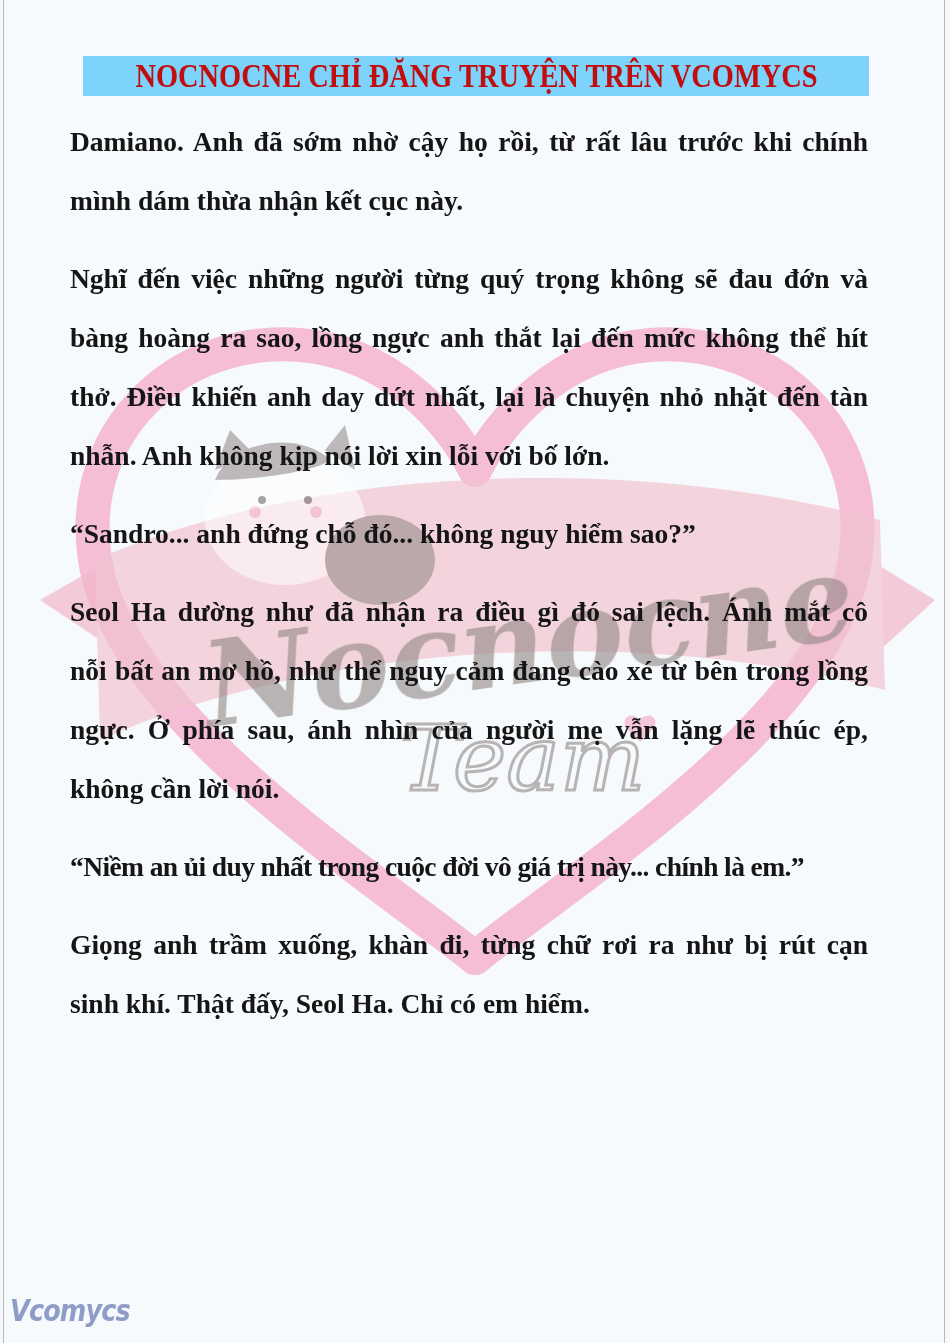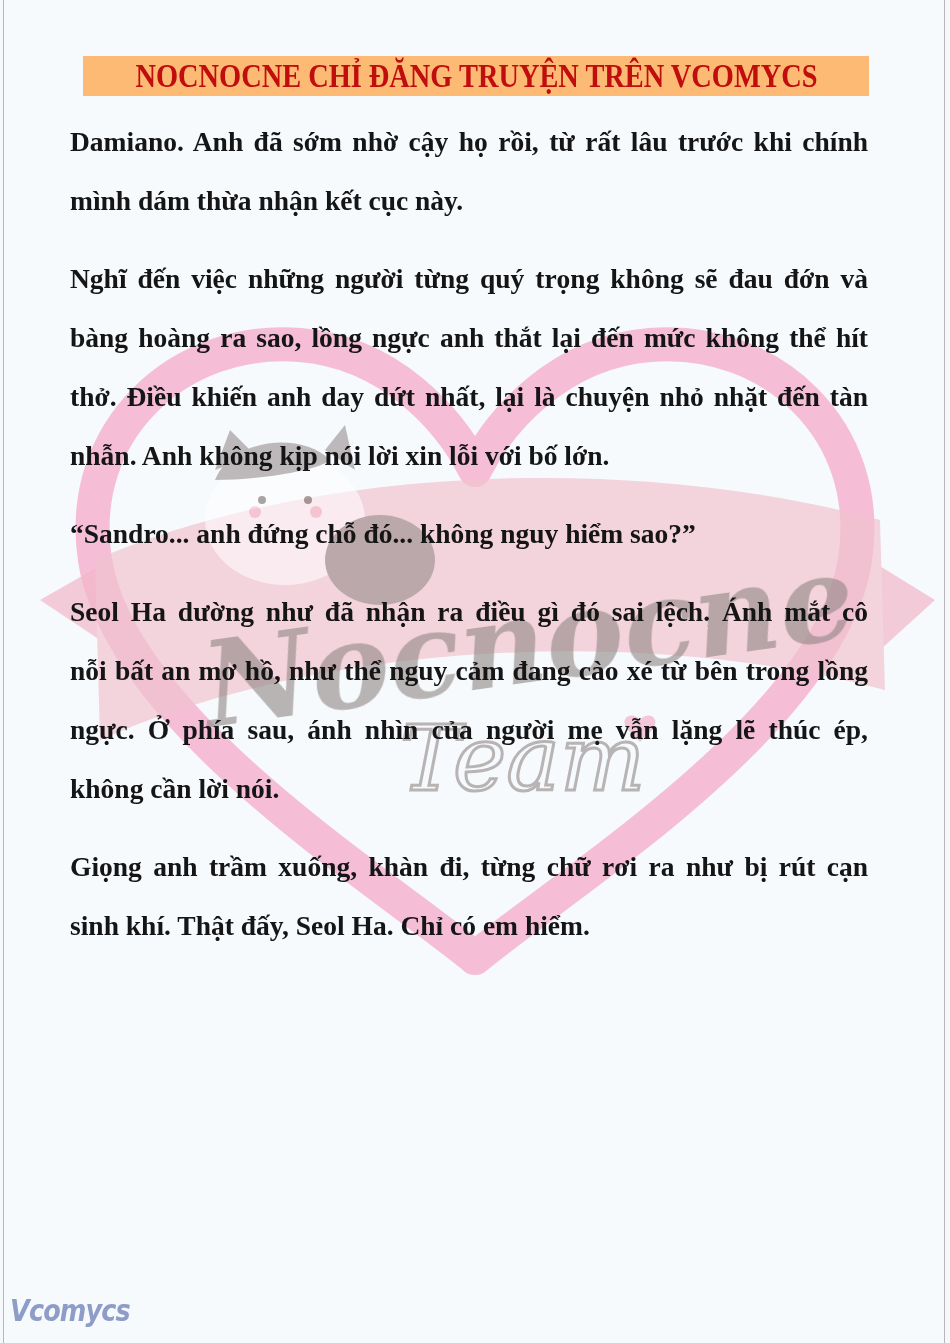--- a/index.html
+++ b/index.html
@@ -10,21 +10,21 @@
       font-family: "Liberation Serif", "DejaVu Serif", serif;
     }
     .page-frame {
       position: absolute; left: 3px; top: 0; width: 942px; height: 1343px;
       border-left: 1px solid #b8b8b8; border-right: 1px solid #b8b8b8;
       box-sizing: border-box; background: #f6fafd;
     }
     .watermark { position: absolute; left: 0; top: 0; width: 950px; height: 1343px; pointer-events: none; }
     .header-banner {
       position: absolute; left: 83px; top: 56px; width: 786px; height: 40px;
-      background: #fdba74;
+      background: #7dd3fc;
       display: flex; align-items: center; justify-content: center;
     }
     .header-title {
       font-family: "Liberation Serif", serif; font-weight: bold;
       font-size: 33px; color: #c00d0d; letter-spacing: 0px;
       transform: scaleX(0.86); white-space: nowrap; line-height: 40px;
     }
     .content {
       position: absolute; left: 70px; top: 112px; width: 814px;
       color: #151515; font-size: 27.5px; font-weight: bold; line-height: 59px;
@@ -97,19 +97,22 @@
   <p class="para">
     <span class="line">“Sandro... anh đứng chỗ đó... không nguy hiểm sao?”</span>
   </p>
   <p class="para">
     <span class="line just">Seol Ha dường như đã nhận ra điều gì đó sai lệch. Ánh mắt cô</span>
     <span class="line just">nỗi bất an mơ hồ, như thể nguy cảm đang cào xé từ bên trong lồng</span>
     <span class="line just">ngực. Ở phía sau, ánh nhìn của người mẹ vẫn lặng lẽ thúc ép,</span>
     <span class="line">không cần lời nói.</span>
   </p>
   <p class="para">
+    <span class="line" style="letter-spacing:-0.6px">“Niềm an ủi duy nhất trong cuộc đời vô giá trị này... chính là em.”</span>
+  </p>
+  <p class="para">
     <span class="line just">Giọng anh trầm xuống, khàn đi, từng chữ rơi ra như bị rút cạn</span>
     <span class="line">sinh khí. Thật đấy, Seol Ha. Chỉ có em hiểm.</span>
   </p>
 </div>
 
 <div class="footer-logo">Vcomycs</div>
 <div class="footer-credit">damconuong</div>
 
 </body></html>

